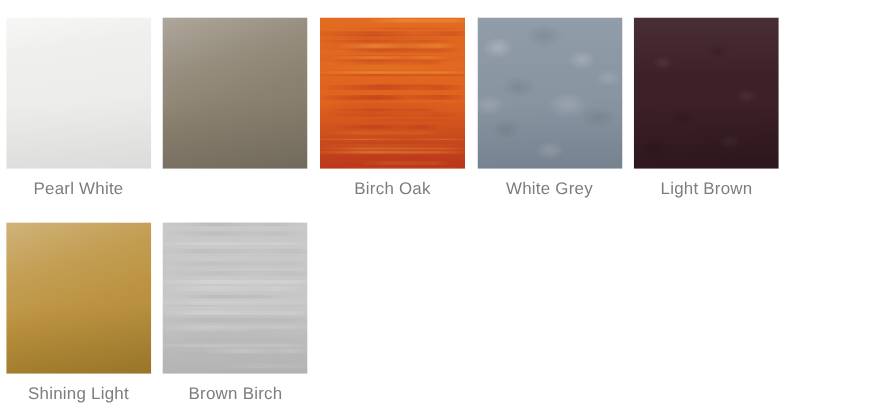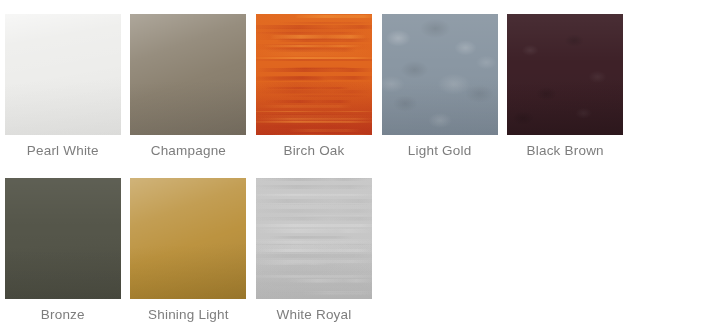--- a/index.html
+++ b/index.html
@@ -138,70 +138,62 @@
     <div class="swatch-label">Pearl White</div>
   </div>
 
 
 
   <div class="swatch-cell">
     <div class="swatch-chip">
       <div class="fill-solid" style="background: linear-gradient(178deg, rgb(139, 129, 112) 0%, rgb(139, 129, 112) 55%, rgb(126, 117, 102) 100%);"></div>
       <div class="sheen-metal"></div>
     </div>
-    <div class="swatch-label">Champagne</div>
   </div>
 
   <div class="swatch-cell">
     <div class="swatch-chip">
       <div class="fill-solid" style="background: linear-gradient(178deg, rgb(224, 102, 31) 0%, rgb(224, 102, 31) 55%, rgb(184, 53, 26) 100%);"></div>
       <div class="tex-wood">
         <div class="grain-layer" style="background-image: linear-gradient(91.06deg, rgba(0, 0, 0, 0) 0%, rgba(184, 53, 26, 0.133) 12%, rgba(184, 53, 26, 0.45) 41%, rgba(184, 53, 26, 0.306) 58%, rgba(184, 53, 26, 0.37) 76%, rgba(0, 0, 0, 0) 100%), linear-gradient(89.43deg, rgba(0, 0, 0, 0) 0%, rgba(245, 154, 60, 0.15) 4%, rgba(245, 154, 60, 0.498) 36%, rgba(245, 154, 60, 0.392) 58%, rgba(245, 154, 60, 0.408) 83%, rgba(0, 0, 0, 0) 100%), linear-gradient(89.12deg, rgba(0, 0, 0, 0) 0%, rgba(184, 53, 26, 0.063) 10%, rgba(184, 53, 26, 0.21) 42%, rgba(184, 53, 26, 0.157) 69%, rgba(184, 53, 26, 0.173) 76%, rgba(0, 0, 0, 0) 100%), linear-gradient(90.22deg, rgba(0, 0, 0, 0) 0%, rgba(184, 53, 26, 0.12) 8%, rgba(184, 53, 26, 0.41) 40%, rgba(184, 53, 26, 0.157) 66%, rgba(184, 53, 26, 0.337) 87%, rgba(0, 0, 0, 0) 100%), linear-gradient(88.82deg, rgba(0, 0, 0, 0) 0%, rgba(184, 53, 26, 0.08) 6%, rgba(184, 53, 26, 0.26) 35%, rgba(184, 53, 26, 0.11) 63%, rgba(184, 53, 26, 0.21) 80%, rgba(0, 0, 0, 0) 100%), linear-gradient(91.33deg, rgba(0, 0, 0, 0) 0%, rgba(245, 154, 60, 0.157) 5%, rgba(245, 154, 60, 0.52) 32%, rgba(245, 154, 60, 0.224) 57%, rgba(245, 154, 60, 0.427) 84%, rgba(0, 0, 0, 0) 100%), linear-gradient(90.8deg, rgba(0, 0, 0, 0) 0%, rgba(184, 53, 26, 0.1) 5%, rgba(184, 53, 26, 0.34) 31%, rgba(184, 53, 26, 0.247) 68%, rgba(184, 53, 26, 0.28) 78%, rgba(0, 0, 0, 0) 100%), linear-gradient(90.76deg, rgba(0, 0, 0, 0) 0%, rgba(245, 154, 60, 0.137) 8%, rgba(245, 154, 60, 0.463) 38%, rgba(245, 154, 60, 0.208) 62%, rgba(245, 154, 60, 0.38) 80%, rgba(0, 0, 0, 0) 100%), linear-gradient(90.84deg, rgba(0, 0, 0, 0) 0%, rgba(184, 53, 26, 0.075) 8%, rgba(184, 53, 26, 0.255) 35%, rgba(184, 53, 26, 0.165) 66%, rgba(184, 53, 26, 0.208) 88%, rgba(0, 0, 0, 0) 100%), linear-gradient(90.24deg, rgba(0, 0, 0, 0) 0%, rgba(245, 154, 60, 0.15) 6%, rgba(245, 154, 60, 0.498) 36%, rgba(245, 154, 60, 0.392) 69%, rgba(245, 154, 60, 0.408) 81%, rgba(0, 0, 0, 0) 100%), linear-gradient(90.64deg, rgba(0, 0, 0, 0) 0%, rgba(184, 53, 26, 0.1) 10%, rgba(184, 53, 26, 0.337) 37%, rgba(184, 53, 26, 0.275) 58%, rgba(184, 53, 26, 0.275) 80%, rgba(0, 0, 0, 0) 100%), linear-gradient(90.16deg, rgba(0, 0, 0, 0) 0%, rgba(184, 53, 26, 0.067) 13%, rgba(184, 53, 26, 0.224) 33%, rgba(184, 53, 26, 0.17) 57%, rgba(184, 53, 26, 0.18) 85%, rgba(0, 0, 0, 0) 100%), linear-gradient(90.11deg, rgba(0, 0, 0, 0) 0%, rgba(184, 53, 26, 0.157) 8%, rgba(184, 53, 26, 0.52) 40%, rgba(184, 53, 26, 0.275) 66%, rgba(184, 53, 26, 0.427) 81%, rgba(0, 0, 0, 0) 100%), linear-gradient(91.25deg, rgba(0, 0, 0, 0) 0%, rgba(184, 53, 26, 0.16) 11%, rgba(184, 53, 26, 0.537) 39%, rgba(184, 53, 26, 0.23) 57%, rgba(184, 53, 26, 0.443) 81%, rgba(0, 0, 0, 0) 100%), linear-gradient(90.23deg, rgba(0, 0, 0, 0) 0%, rgba(184, 53, 26, 0.063) 6%, rgba(184, 53, 26, 0.21) 35%, rgba(184, 53, 26, 0.15) 69%, rgba(184, 53, 26, 0.173) 84%, rgba(0, 0, 0, 0) 100%), linear-gradient(88.78deg, rgba(0, 0, 0, 0) 0%, rgba(184, 53, 26, 0.114) 6%, rgba(184, 53, 26, 0.376) 41%, rgba(184, 53, 26, 0.176) 66%, rgba(184, 53, 26, 0.31) 87%, rgba(0, 0, 0, 0) 100%), linear-gradient(90.91deg, rgba(0, 0, 0, 0) 0%, rgba(184, 53, 26, 0.09) 13%, rgba(184, 53, 26, 0.31) 35%, rgba(184, 53, 26, 0.125) 66%, rgba(184, 53, 26, 0.25) 82%, rgba(0, 0, 0, 0) 100%), linear-gradient(90.89deg, rgba(0, 0, 0, 0) 0%, rgba(184, 53, 26, 0.05) 10%, rgba(184, 53, 26, 0.17) 33%, rgba(184, 53, 26, 0.14) 57%, rgba(184, 53, 26, 0.14) 83%, rgba(0, 0, 0, 0) 100%), linear-gradient(91.21deg, rgba(0, 0, 0, 0) 0%, rgba(184, 53, 26, 0.145) 12%, rgba(184, 53, 26, 0.486) 40%, rgba(184, 53, 26, 0.184) 59%, rgba(184, 53, 26, 0.4) 86%, rgba(0, 0, 0, 0) 100%), linear-gradient(89.49deg, rgba(0, 0, 0, 0) 0%, rgba(245, 154, 60, 0.05) 10%, rgba(245, 154, 60, 0.173) 32%, rgba(245, 154, 60, 0.14) 64%, rgba(245, 154, 60, 0.14) 86%, rgba(0, 0, 0, 0) 100%), linear-gradient(88.65deg, rgba(0, 0, 0, 0) 0%, rgba(245, 154, 60, 0.114) 9%, rgba(245, 154, 60, 0.384) 38%, rgba(245, 154, 60, 0.14) 62%, rgba(245, 154, 60, 0.314) 84%, rgba(0, 0, 0, 0) 100%), linear-gradient(89.74deg, rgba(0, 0, 0, 0) 0%, rgba(245, 154, 60, 0.082) 13%, rgba(245, 154, 60, 0.282) 31%, rgba(245, 154, 60, 0.2) 65%, rgba(245, 154, 60, 0.23) 84%, rgba(0, 0, 0, 0) 100%), linear-gradient(90.44deg, rgba(0, 0, 0, 0) 0%, rgba(245, 154, 60, 0.118) 9%, rgba(245, 154, 60, 0.396) 39%, rgba(245, 154, 60, 0.33) 65%, rgba(245, 154, 60, 0.325) 78%, rgba(0, 0, 0, 0) 100%), linear-gradient(90.93deg, rgba(0, 0, 0, 0) 0%, rgba(184, 53, 26, 0.08) 9%, rgba(184, 53, 26, 0.267) 38%, rgba(184, 53, 26, 0.137) 67%, rgba(184, 53, 26, 0.216) 79%, rgba(0, 0, 0, 0) 100%), linear-gradient(89.29deg, rgba(0, 0, 0, 0) 0%, rgba(245, 154, 60, 0.055) 6%, rgba(245, 154, 60, 0.19) 32%, rgba(245, 154, 60, 0.14) 56%, rgba(245, 154, 60, 0.153) 80%, rgba(0, 0, 0, 0) 100%), linear-gradient(89.71deg, rgba(0, 0, 0, 0) 0%, rgba(245, 154, 60, 0.063) 4%, rgba(245, 154, 60, 0.208) 36%, rgba(245, 154, 60, 0.114) 69%, rgba(245, 154, 60, 0.173) 87%, rgba(0, 0, 0, 0) 100%), linear-gradient(90.91deg, rgba(0, 0, 0, 0) 0%, rgba(184, 53, 26, 0.23) 35%, rgba(184, 53, 26, 0.137) 65%, rgba(0, 0, 0, 0) 100%), linear-gradient(90.99deg, rgba(0, 0, 0, 0) 0%, rgba(245, 154, 60, 0.14) 35%, rgba(245, 154, 60, 0.082) 65%, rgba(0, 0, 0, 0) 100%), linear-gradient(89.45deg, rgba(0, 0, 0, 0) 0%, rgba(184, 53, 26, 0.28) 35%, rgba(184, 53, 26, 0.17) 65%, rgba(0, 0, 0, 0) 100%), linear-gradient(89.11deg, rgba(0, 0, 0, 0) 0%, rgba(184, 53, 26, 0.21) 35%, rgba(184, 53, 26, 0.125) 65%, rgba(0, 0, 0, 0) 100%), linear-gradient(90.69deg, rgba(0, 0, 0, 0) 0%, rgba(184, 53, 26, 0.192) 35%, rgba(184, 53, 26, 0.114) 65%, rgba(0, 0, 0, 0) 100%), linear-gradient(90.86deg, rgba(0, 0, 0, 0) 0%, rgba(245, 154, 60, 0.22) 35%, rgba(245, 154, 60, 0.133) 65%, rgba(0, 0, 0, 0) 100%), linear-gradient(rgba(245, 154, 60, 0.1) 0%, rgba(224, 102, 31, 0) 40%, rgba(184, 53, 26, 0.1) 100%); background-size: 110.2% 1.39px, 64.8% 2.96px, 75.9% 1.81px, 104.5% 3.78px, 86% 1.65px, 75.1% 3.8px, 74.8% 4.21px, 77.5% 2.1px, 71.1% 3.74px, 97.5% 2.39px, 113.2% 1.97px, 56% 2.07px, 92.4% 3.99px, 96.4% 3.76px, 59.9% 4.43px, 66.2% 2.47px, 97.2% 3.54px, 71% 2.19px, 68.2% 3.14px, 76.1% 2.81px, 114.3% 1.25px, 97.4% 1.78px, 104.9% 2.42px, 80.2% 3.36px, 56.5% 3.33px, 79.6% 3px, 100% 12.4px, 100% 7.3px, 100% 6.6px, 100% 6.4px, 100% 8.2px, 100% 7.2px, 100% 100%; background-position: 97.3% 0.94%, 99% 5.26%, 86.9% 10.61%, 73.8% 13.43%, 18.6% 18.45%, 62.6% 21.23%, 82.6% 23.59%, 46.4% 27.89%, 39.4% 31.19%, 50.7% 37.21%, 20.8% 38.92%, 55.5% 45.28%, 71.7% 46.56%, 80.8% 52.25%, 6.2% 53.99%, 34.1% 60.37%, 3.2% 63.71%, 74.2% 66.69%, 36.3% 71.08%, 17.8% 74.59%, 89% 78.22%, 33.3% 83.66%, 93% 86.82%, 4% 90.18%, 69.3% 93.56%, 85% 96.65%, 0% 16.6%, 0% 32.8%, 0% 83.6%, 0% 28.5%, 0% 59.2%, 0% 85%, 0% 0%; background-repeat: no-repeat;"></div>
       </div>
     </div>
     <div class="swatch-label">Birch Oak</div>
   </div>
 
   <div class="swatch-cell">
     <div class="swatch-chip">
       <div class="fill-solid" style="background: linear-gradient(178deg, rgb(138, 151, 163) 0%, rgb(138, 151, 163) 55%, rgb(124, 137, 150) 100%);"></div>
       <div class="tex-mottle"></div>
       <div class="sheen-flat"></div>
     </div>
-    <div class="swatch-label">Light Gold</div>
+    <div class="swatch-label">White Grey</div>
   </div>
 
   <div class="swatch-cell">
     <div class="swatch-chip">
       <div class="fill-solid" style="background: linear-gradient(178deg, rgb(62, 33, 40) 0%, rgb(62, 33, 40) 55%, rgb(46, 24, 29) 100%);"></div>
       <div class="tex-leather"></div>
       <div class="sheen-flat"></div>
     </div>
-    <div class="swatch-label">Black Brown</div>
+    <div class="swatch-label">Light Brown</div>
   </div>
 
-  <div class="swatch-cell">
-    <div class="swatch-chip">
-      <div class="fill-solid" style="background: linear-gradient(178deg, rgb(85, 86, 74) 0%, rgb(85, 86, 74) 55%, rgb(74, 75, 64) 100%);"></div>
-      <div class="sheen-flat"></div>
-    </div>
-    <div class="swatch-label">Bronze</div>
-  </div>
 
   <div class="swatch-cell">
     <div class="swatch-chip">
       <div class="fill-solid" style="background: linear-gradient(178deg, rgb(188, 147, 64) 0%, rgb(188, 147, 64) 55%, rgb(169, 130, 47) 100%);"></div>
       <div class="sheen-metal"></div>
     </div>
     <div class="swatch-label">Shining Light</div>
   </div>
 
   <div class="swatch-cell">
     <div class="swatch-chip">
       <div class="fill-solid" style="background: linear-gradient(178deg, rgb(199, 199, 199) 0%, rgb(199, 199, 199) 55%, rgb(178, 178, 178) 100%);"></div>
       <div class="tex-wood">
         <div class="grain-layer" style="background-image: linear-gradient(91.32deg, rgba(0, 0, 0, 0) 0%, rgba(178, 178, 178, 0.082) 8%, rgba(178, 178, 178, 0.28) 40%, rgba(178, 178, 178, 0.165) 65%, rgba(178, 178, 178, 0.23) 83%, rgba(0, 0, 0, 0) 100%), linear-gradient(89.78deg, rgba(0, 0, 0, 0) 0%, rgba(178, 178, 178, 0.153) 14%, rgba(178, 178, 178, 0.5) 35%, rgba(178, 178, 178, 0.176) 67%, rgba(178, 178, 178, 0.41) 78%, rgba(0, 0, 0, 0) 100%), linear-gradient(91.04deg, rgba(0, 0, 0, 0) 0%, rgba(178, 178, 178, 0.14) 9%, rgba(178, 178, 178, 0.475) 36%, rgba(178, 178, 178, 0.275) 59%, rgba(178, 178, 178, 0.39) 78%, rgba(0, 0, 0, 0) 100%), linear-gradient(91.14deg, rgba(0, 0, 0, 0) 0%, rgba(219, 219, 219, 0.07) 5%, rgba(219, 219, 219, 0.235) 33%, rgba(219, 219, 219, 0.17) 67%, rgba(219, 219, 219, 0.192) 85%, rgba(0, 0, 0, 0) 100%), linear-gradient(89.31deg, rgba(0, 0, 0, 0) 0%, rgba(219, 219, 219, 0.145) 6%, rgba(219, 219, 219, 0.486) 34%, rgba(219, 219, 219, 0.357) 56%, rgba(219, 219, 219, 0.4) 79%, rgba(0, 0, 0, 0) 100%), linear-gradient(89.42deg, rgba(0, 0, 0, 0) 0%, rgba(178, 178, 178, 0.125) 11%, rgba(178, 178, 178, 0.42) 28%, rgba(178, 178, 178, 0.176) 64%, rgba(178, 178, 178, 0.34) 82%, rgba(0, 0, 0, 0) 100%), linear-gradient(90.2deg, rgba(0, 0, 0, 0) 0%, rgba(178, 178, 178, 0.06) 12%, rgba(178, 178, 178, 0.19) 34%, rgba(178, 178, 178, 0.098) 58%, rgba(178, 178, 178, 0.157) 83%, rgba(0, 0, 0, 0) 100%), linear-gradient(89.13deg, rgba(0, 0, 0, 0) 0%, rgba(178, 178, 178, 0.086) 10%, rgba(178, 178, 178, 0.286) 36%, rgba(178, 178, 178, 0.12) 68%, rgba(178, 178, 178, 0.235) 84%, rgba(0, 0, 0, 0) 100%), linear-gradient(90.91deg, rgba(0, 0, 0, 0) 0%, rgba(219, 219, 219, 0.067) 6%, rgba(219, 219, 219, 0.224) 37%, rgba(219, 219, 219, 0.145) 65%, rgba(219, 219, 219, 0.184) 80%, rgba(0, 0, 0, 0) 100%), linear-gradient(88.83deg, rgba(0, 0, 0, 0) 0%, rgba(178, 178, 178, 0.114) 10%, rgba(178, 178, 178, 0.38) 41%, rgba(178, 178, 178, 0.15) 60%, rgba(178, 178, 178, 0.314) 83%, rgba(0, 0, 0, 0) 100%), linear-gradient(91deg, rgba(0, 0, 0, 0) 0%, rgba(219, 219, 219, 0.165) 6%, rgba(219, 219, 219, 0.545) 35%, rgba(219, 219, 219, 0.424) 65%, rgba(219, 219, 219, 0.447) 86%, rgba(0, 0, 0, 0) 100%), linear-gradient(88.95deg, rgba(0, 0, 0, 0) 0%, rgba(219, 219, 219, 0.13) 11%, rgba(219, 219, 219, 0.43) 35%, rgba(219, 219, 219, 0.17) 69%, rgba(219, 219, 219, 0.353) 78%, rgba(0, 0, 0, 0) 100%), linear-gradient(90.64deg, rgba(0, 0, 0, 0) 0%, rgba(178, 178, 178, 0.14) 9%, rgba(178, 178, 178, 0.47) 29%, rgba(178, 178, 178, 0.4) 59%, rgba(178, 178, 178, 0.39) 78%, rgba(0, 0, 0, 0) 100%), linear-gradient(91.28deg, rgba(0, 0, 0, 0) 0%, rgba(219, 219, 219, 0.063) 7%, rgba(219, 219, 219, 0.21) 36%, rgba(219, 219, 219, 0.11) 59%, rgba(219, 219, 219, 0.173) 79%, rgba(0, 0, 0, 0) 100%), linear-gradient(88.92deg, rgba(0, 0, 0, 0) 0%, rgba(178, 178, 178, 0.11) 6%, rgba(178, 178, 178, 0.36) 30%, rgba(178, 178, 178, 0.157) 67%, rgba(178, 178, 178, 0.294) 87%, rgba(0, 0, 0, 0) 100%), linear-gradient(89.91deg, rgba(0, 0, 0, 0) 0%, rgba(219, 219, 219, 0.125) 11%, rgba(219, 219, 219, 0.42) 29%, rgba(219, 219, 219, 0.22) 60%, rgba(219, 219, 219, 0.345) 87%, rgba(0, 0, 0, 0) 100%), linear-gradient(89.22deg, rgba(0, 0, 0, 0) 0%, rgba(178, 178, 178, 0.14) 7%, rgba(178, 178, 178, 0.467) 35%, rgba(178, 178, 178, 0.365) 67%, rgba(178, 178, 178, 0.384) 77%, rgba(0, 0, 0, 0) 100%), linear-gradient(89.65deg, rgba(0, 0, 0, 0) 0%, rgba(219, 219, 219, 0.094) 10%, rgba(219, 219, 219, 0.31) 31%, rgba(219, 219, 219, 0.196) 65%, rgba(219, 219, 219, 0.255) 80%, rgba(0, 0, 0, 0) 100%), linear-gradient(89.63deg, rgba(0, 0, 0, 0) 0%, rgba(219, 219, 219, 0.075) 7%, rgba(219, 219, 219, 0.255) 39%, rgba(219, 219, 219, 0.137) 67%, rgba(219, 219, 219, 0.208) 76%, rgba(0, 0, 0, 0) 100%), linear-gradient(90.85deg, rgba(0, 0, 0, 0) 0%, rgba(178, 178, 178, 0.055) 10%, rgba(178, 178, 178, 0.176) 33%, rgba(178, 178, 178, 0.075) 60%, rgba(178, 178, 178, 0.145) 76%, rgba(0, 0, 0, 0) 100%), linear-gradient(91.36deg, rgba(0, 0, 0, 0) 0%, rgba(219, 219, 219, 0.086) 8%, rgba(219, 219, 219, 0.282) 37%, rgba(219, 219, 219, 0.235) 68%, rgba(219, 219, 219, 0.23) 80%, rgba(0, 0, 0, 0) 100%), linear-gradient(89.83deg, rgba(0, 0, 0, 0) 0%, rgba(219, 219, 219, 0.094) 11%, rgba(219, 219, 219, 0.318) 35%, rgba(219, 219, 219, 0.12) 64%, rgba(219, 219, 219, 0.26) 78%, rgba(0, 0, 0, 0) 100%), linear-gradient(89.04deg, rgba(0, 0, 0, 0) 0%, rgba(178, 178, 178, 0.075) 8%, rgba(178, 178, 178, 0.247) 41%, rgba(178, 178, 178, 0.145) 56%, rgba(178, 178, 178, 0.204) 82%, rgba(0, 0, 0, 0) 100%), linear-gradient(90.53deg, rgba(0, 0, 0, 0) 0%, rgba(178, 178, 178, 0.09) 14%, rgba(178, 178, 178, 0.306) 40%, rgba(178, 178, 178, 0.255) 62%, rgba(178, 178, 178, 0.247) 87%, rgba(0, 0, 0, 0) 100%), linear-gradient(88.96deg, rgba(0, 0, 0, 0) 0%, rgba(219, 219, 219, 0.055) 14%, rgba(219, 219, 219, 0.176) 37%, rgba(219, 219, 219, 0.137) 62%, rgba(219, 219, 219, 0.145) 77%, rgba(0, 0, 0, 0) 100%), linear-gradient(88.78deg, rgba(0, 0, 0, 0) 0%, rgba(219, 219, 219, 0.082) 10%, rgba(219, 219, 219, 0.275) 34%, rgba(219, 219, 219, 0.133) 58%, rgba(219, 219, 219, 0.224) 86%, rgba(0, 0, 0, 0) 100%), linear-gradient(89.62deg, rgba(0, 0, 0, 0) 0%, rgba(178, 178, 178, 0.235) 35%, rgba(178, 178, 178, 0.14) 65%, rgba(0, 0, 0, 0) 100%), linear-gradient(90.48deg, rgba(0, 0, 0, 0) 0%, rgba(219, 219, 219, 0.29) 35%, rgba(219, 219, 219, 0.173) 65%, rgba(0, 0, 0, 0) 100%), linear-gradient(90.36deg, rgba(0, 0, 0, 0) 0%, rgba(178, 178, 178, 0.173) 35%, rgba(178, 178, 178, 0.1) 65%, rgba(0, 0, 0, 0) 100%), linear-gradient(90.23deg, rgba(0, 0, 0, 0) 0%, rgba(219, 219, 219, 0.114) 35%, rgba(219, 219, 219, 0.067) 65%, rgba(0, 0, 0, 0) 100%), linear-gradient(90.77deg, rgba(0, 0, 0, 0) 0%, rgba(219, 219, 219, 0.137) 35%, rgba(219, 219, 219, 0.082) 65%, rgba(0, 0, 0, 0) 100%), linear-gradient(89.39deg, rgba(0, 0, 0, 0) 0%, rgba(219, 219, 219, 0.13) 35%, rgba(219, 219, 219, 0.08) 65%, rgba(0, 0, 0, 0) 100%), linear-gradient(rgba(219, 219, 219, 0.1) 0%, rgba(199, 199, 199, 0) 40%, rgba(178, 178, 178, 0.1) 100%); background-size: 111.6% 4.12px, 83.3% 3.47px, 99.1% 4.48px, 106.8% 2.11px, 100.9% 1.88px, 104.8% 4.14px, 93.7% 1.43px, 101.5% 3.8px, 65.2% 1.48px, 105.4% 3.6px, 101% 3.27px, 91.9% 4.06px, 65.8% 2.64px, 111.4% 3.67px, 108.6% 1.34px, 94.8% 3.25px, 112.1% 3.92px, 98.8% 3.23px, 58.4% 2.07px, 109.8% 2.13px, 107.2% 2.74px, 70.3% 3.64px, 101.9% 3.7px, 91.1% 1.26px, 57.3% 3.54px, 89.1% 3.36px, 100% 12.1px, 100% 11px, 100% 9px, 100% 9.4px, 100% 11.9px, 100% 6.8px, 100% 100%; background-position: 64.8% 2.42%, 50.9% 5.18%, 46.9% 10.49%, 90.1% 11.94%, 85.6% 17.3%, 22.2% 21.17%, 61.9% 24.62%, 99.7% 28.99%, 93.1% 33.05%, 38.4% 35.49%, 33.3% 40.85%, 54.7% 44.52%, 43.8% 49.22%, 73.8% 52.45%, 87.8% 55.06%, 32.6% 59.9%, 54.2% 64.22%, 72.8% 68.41%, 11.8% 70.04%, 33.1% 75.89%, 83.7% 79.68%, 95.8% 82.73%, 15.2% 85.21%, 68% 91.5%, 95.2% 92.44%, 48.3% 99.08%, 0% 76.6%, 0% 56.8%, 0% 58.4%, 0% 17%, 0% 38.1%, 0% 24.1%, 0% 0%; background-repeat: no-repeat;"></div>
       </div>
     </div>
-    <div class="swatch-label">White Royal</div>
+    <div class="swatch-label">Brown Birch</div>
   </div>
 
 </div>
 
 </body></html>

